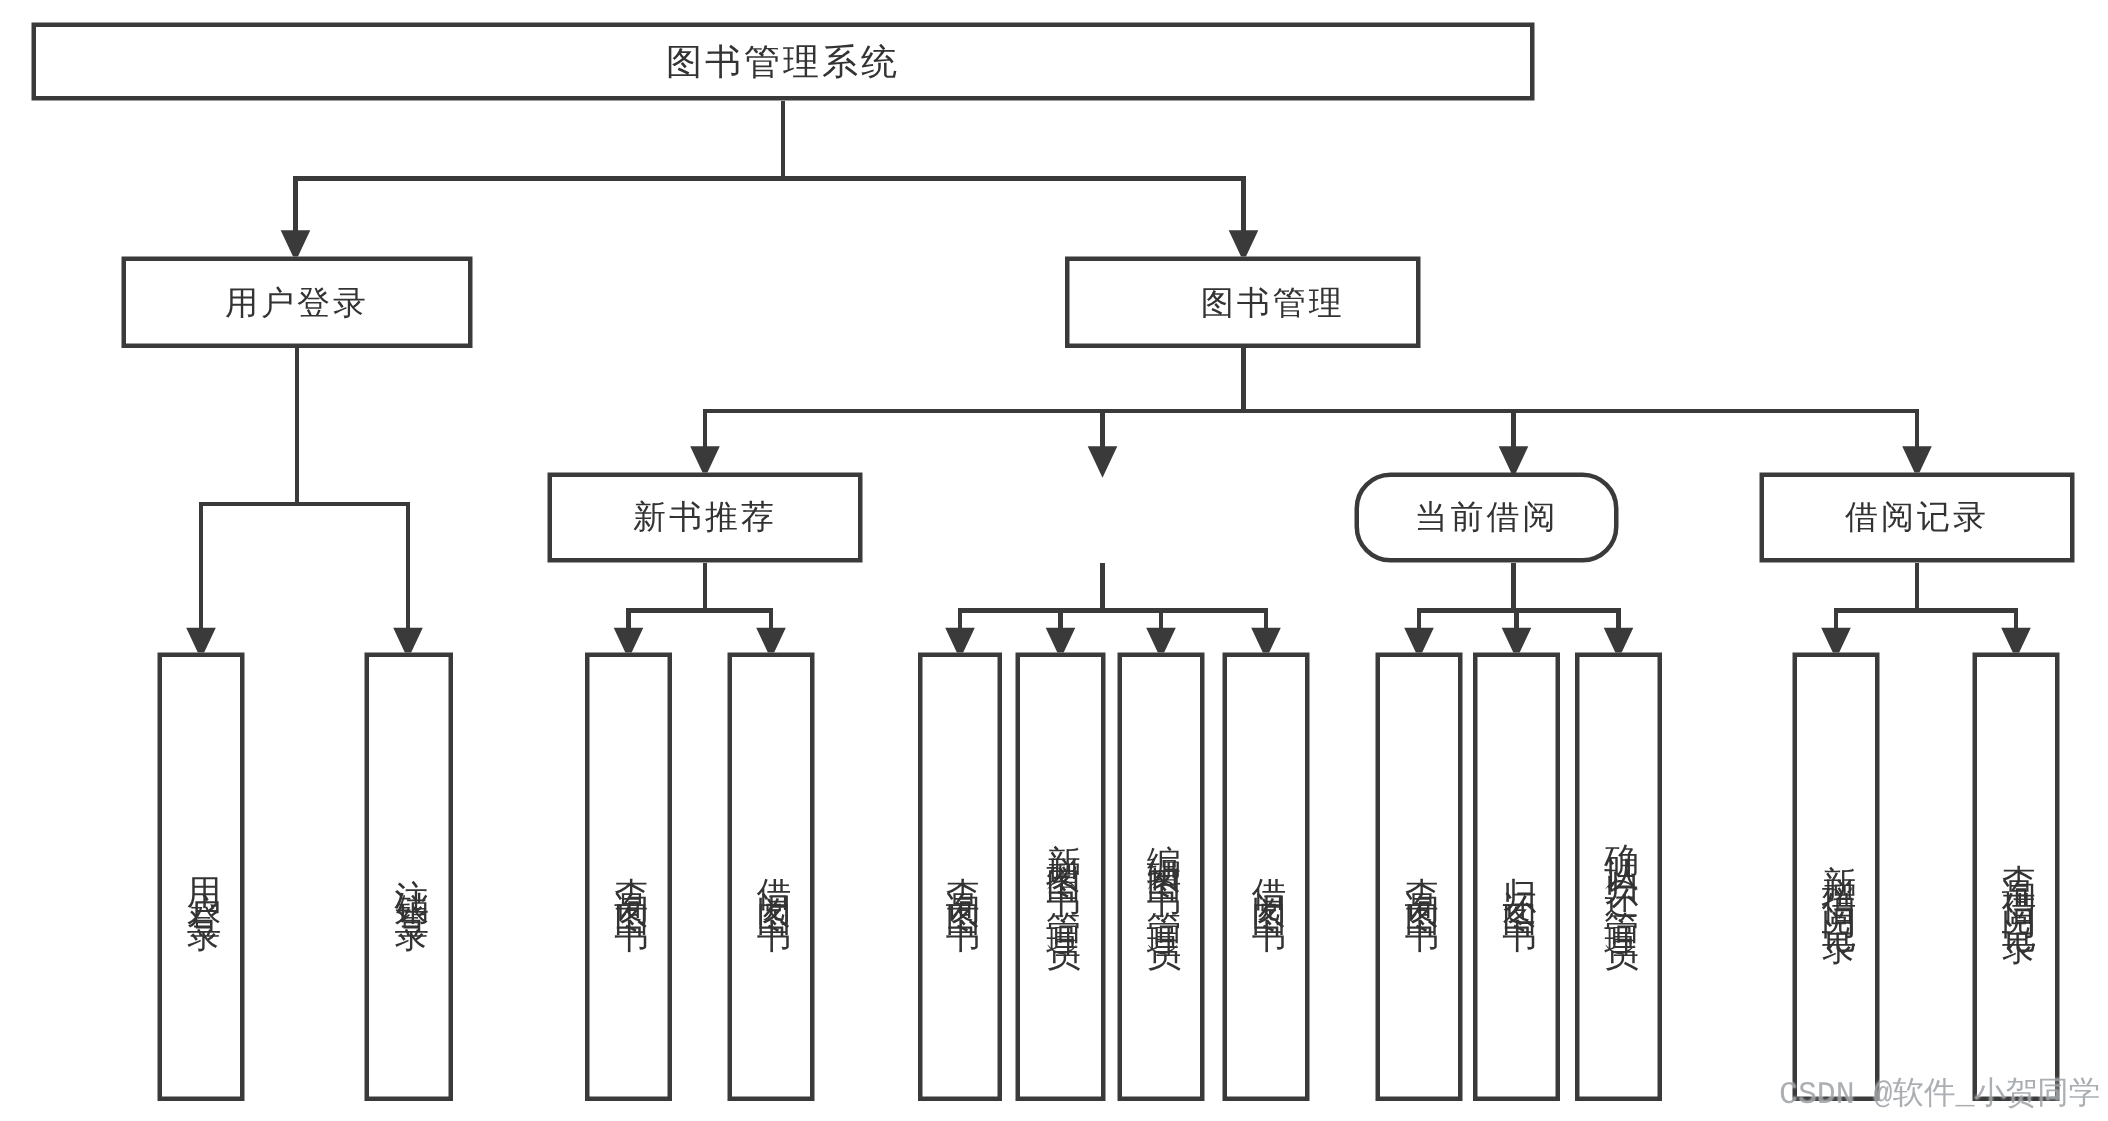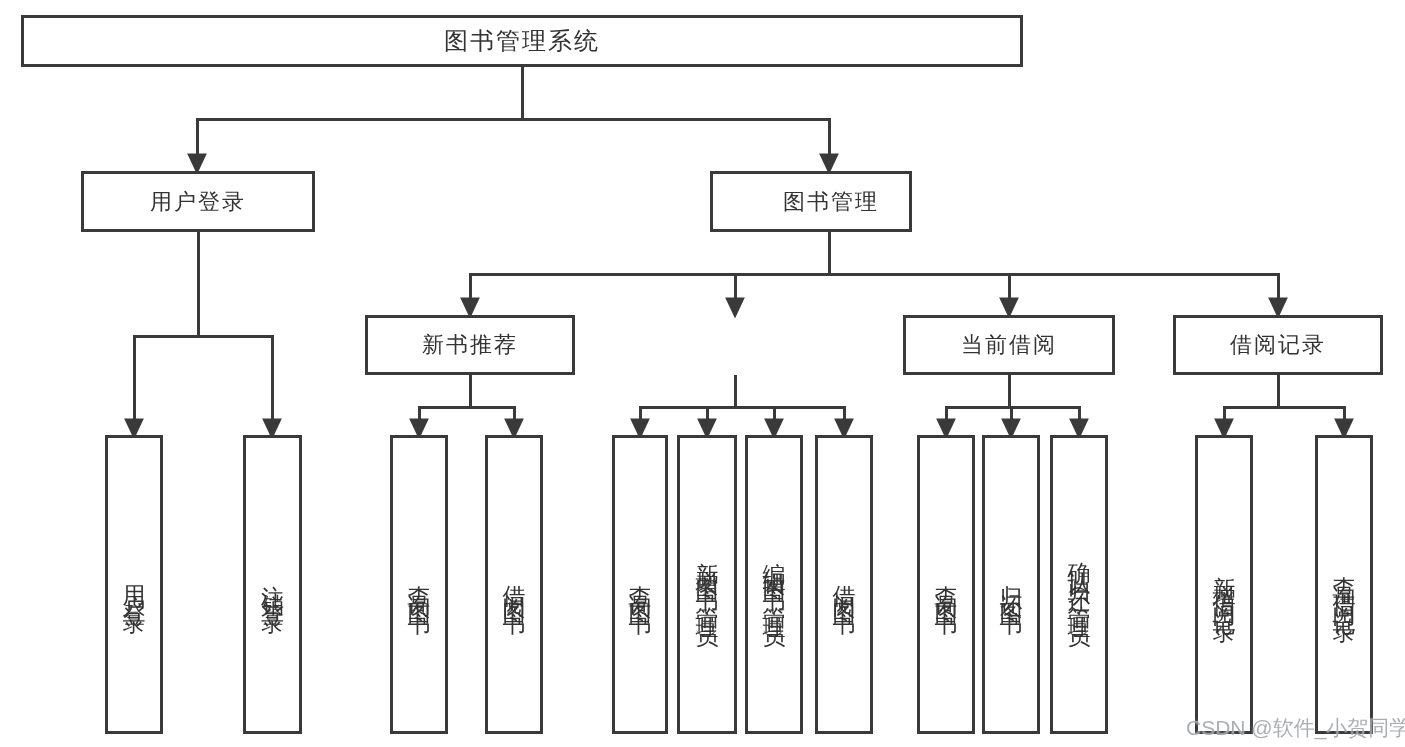--- a/index.html
+++ b/index.html
@@ -5,21 +5,21 @@
   html, body {
     margin: 0;
     padding: 0;
     background: #ffffff;
   }
   .canvas {
     position: relative;
     width: 1405px;
     height: 747px;
     background: var(--background, #ffffff);
-    font-family: Liberation Sans, sans-serif;
+    font-family: Liberation Mono, monospace;
     overflow: hidden;
   }
   .edges {
     position: absolute;
     left: 0;
     top: 0;
     pointer-events: none;
     color: var(--line, #3a3a3a);
   }
   .box {
@@ -139,24 +139,24 @@
         <line x1="1344" y1="407" x2="1344" y2="423"></line>
       </g>
       <polygon points="1216.5,420 1231.5,420 1224,436"></polygon>
       <polygon points="1336.5,420 1351.5,420 1344,436"></polygon>
     </g>
   </svg>
 
   <div class="box hbox rootbox" style="left:21px; top:15px; width:1002px; height:52px;">图书管理系统</div>
 
   <div class="box hbox" style="left:81px; top:171px; width:234px; height:61px;">用户登录</div>
-  <div class="box hbox" style="left:710px; top:171px; width:202px; height:61px;padding-left:40px;">图书管理</div>
+  <div class="box hbox" style="left:710px; top:171px; width:237px; height:61px;padding-left:40px;">图书管理</div>
 
   <div class="box hbox" style="left:365px; top:315px; width:210px; height:60px;">新书推荐</div>
-  <div class="box hbox" style="left:903px; top:315px; width:212px; height:60px;">当前借阅</div>
+  <div class="box hbox" style="left:903px; top:315px; width:176px; height:60px;border-radius:24px;">当前借阅</div>
   <div class="box hbox" style="left:1173px; top:315px; width:210px; height:60px;">借阅记录</div>
 
   <div class="box vbox" style="left:105px; top:435px; width:58px; height:299px;">用户登录</div>
   <div class="box vbox" style="left:243px; top:435px; width:59px; height:299px;">注销登录</div>
 
   <div class="box vbox" style="left:390px; top:435px; width:58px; height:299px;">查询图书</div>
   <div class="box vbox" style="left:485px; top:435px; width:58px; height:299px;">借阅图书</div>
 
   <div class="box vbox" style="left:612px; top:435px; width:56px; height:299px;">查询图书</div>
   <div class="box vbox" style="left:677px; top:435px; width:60px; height:299px;">新增图书（管理员）</div>

